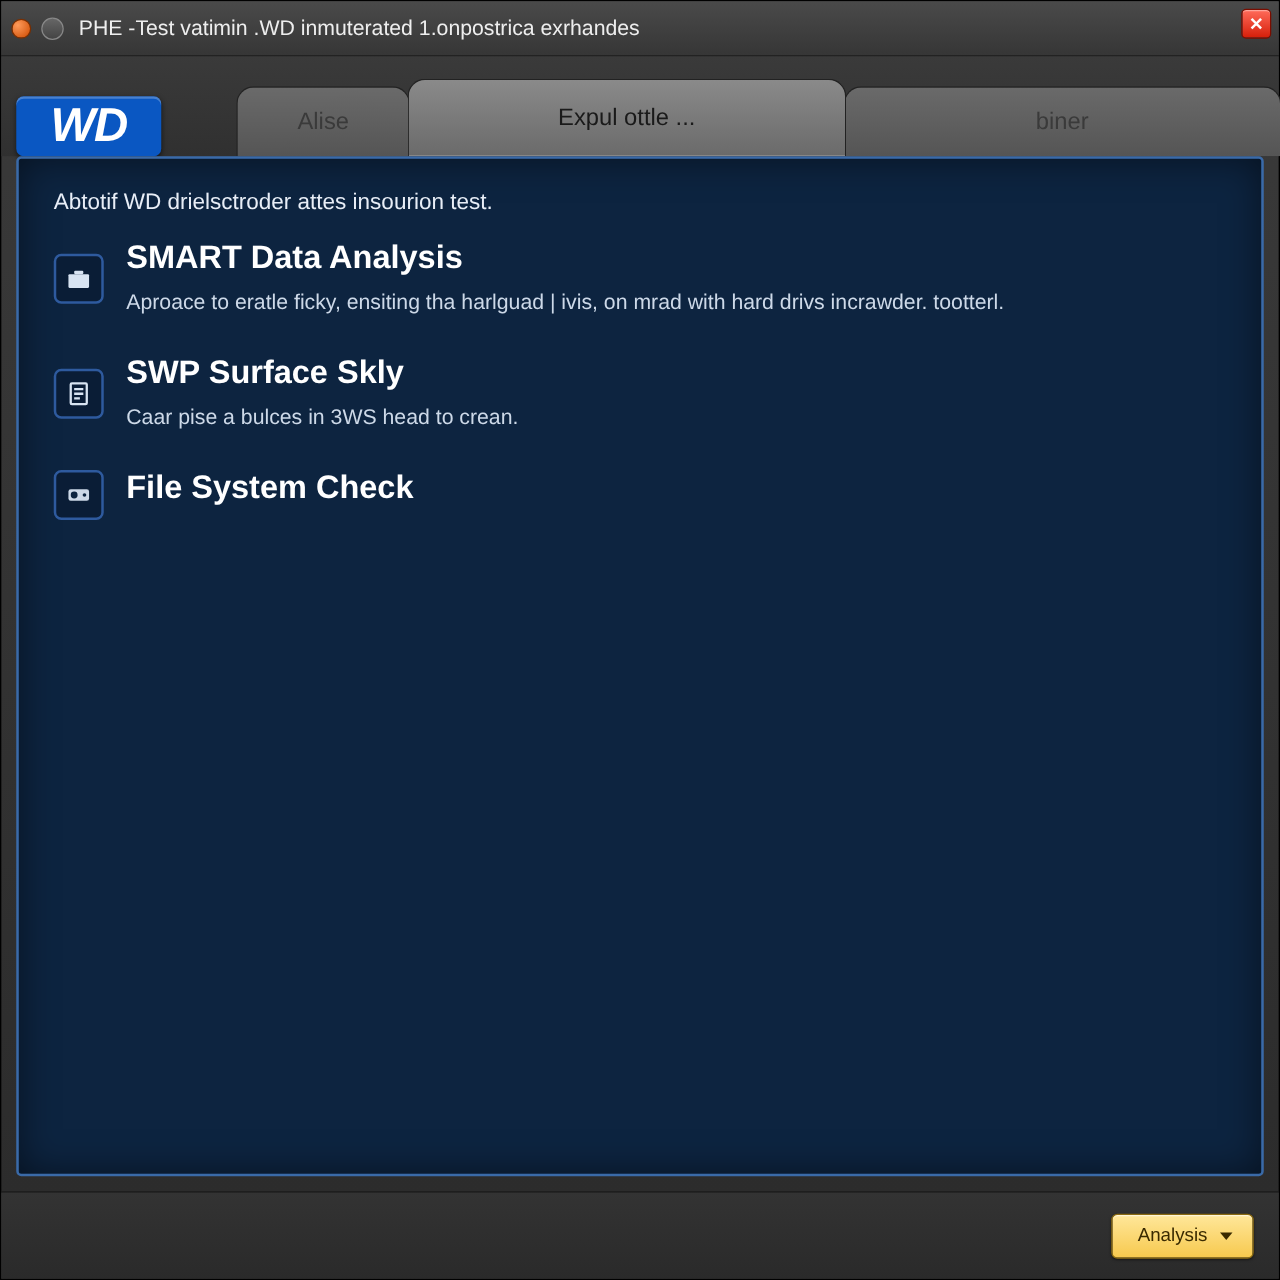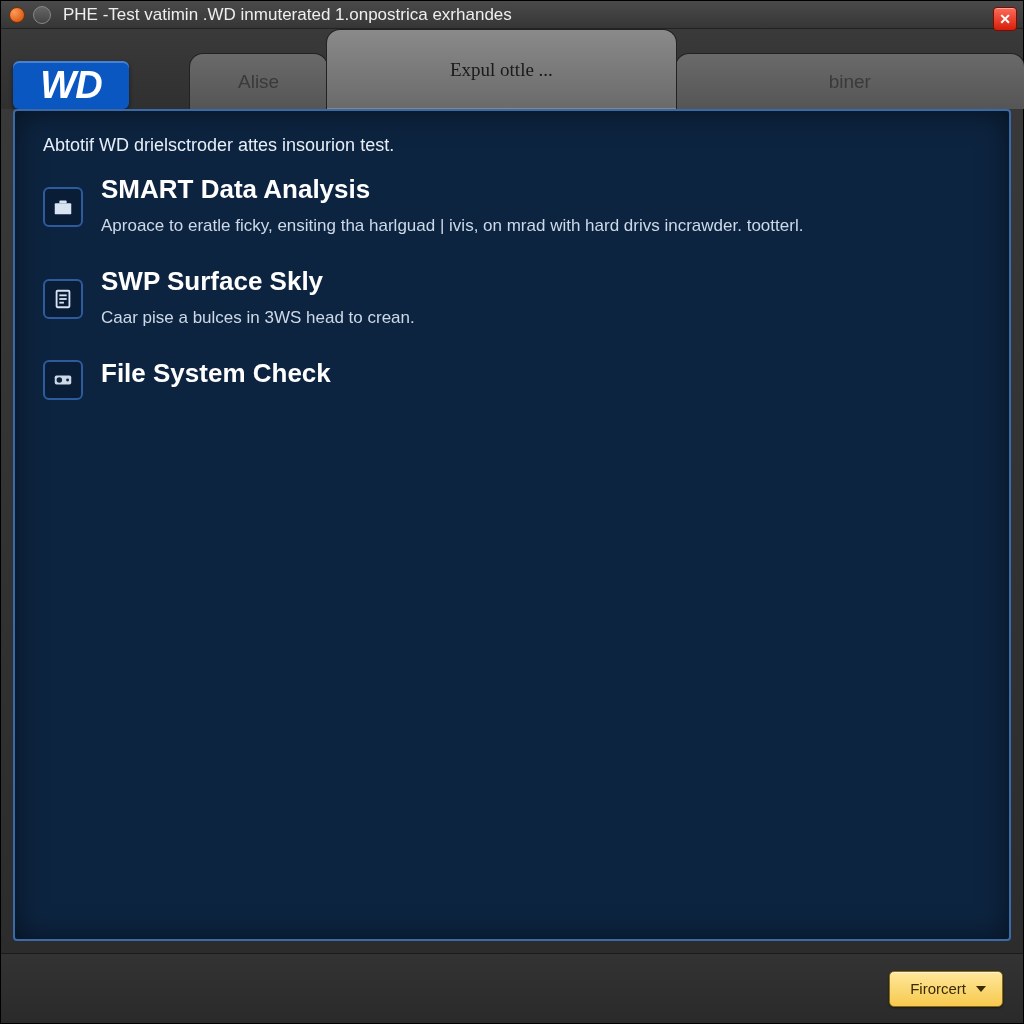--- a/index.html
+++ b/index.html
@@ -7,21 +7,21 @@
   body { background: #1a1a1a; }
 
   .window {
     width: 1024px; height: 1024px;
     background: linear-gradient(#3a3a3a, #2b2b2b);
     border: 1px solid #000;
     display: flex; flex-direction: column;
   }
 
   .titlebar {
-    height: 28px;
+    height: 44px;
     background: linear-gradient(#4a4a4a, #363636);
     display: flex; align-items: center;
     padding: 0 8px;
     border-bottom: 1px solid #222;
     position: relative;
   }
   .tb-dot {
     width: 16px; height: 16px; border-radius: 50%;
     background: radial-gradient(circle at 30% 30%, #ff9a5a, #cc4a00);
     border: 1px solid #7a2e00;
@@ -75,24 +75,23 @@
     color:#3a3a3a; font-size:19px;
     background: linear-gradient(#6a6a6a,#555);
     border-top-left-radius: 14px; border-top-right-radius: 14px;
     border:1px solid #222; border-bottom:none;
     margin-right: -2px;
     position: relative;
   }
   .tab.active {
     background: linear-gradient(#8a8a8a,#6a6a6a);
     color:#1a1a1a;
-    height: 80px;
+    height: 62px;
     z-index: 2;
     box-shadow: 0 -1px 0 rgba(255,255,255,0.2) inset;
-    font-family: Liberation Serif, serif;
   }
   .tab.wide { flex:1; }
   .tab.last { border-top-right-radius: 14px; }
 
   .content-frame {
     flex:1; margin: 0 12px 12px 12px;
     background: #0d2440;
     border: 2px solid #3a6aa8;
     border-radius: 4px;
     padding: 24px 28px;
@@ -219,18 +218,18 @@
       </div>
       <div class="opt-body">
         <div class="opt-title">File System Check</div>
       </div>
     </div>
 
   </div>
 
   <div class="footer">
     <div class="primary-btn">
-      <span>Firorcert</span>
+      <span>Analysis</span>
       <span class="caret"></span>
     </div>
   </div>
 
 </div>
 
 </body></html>

